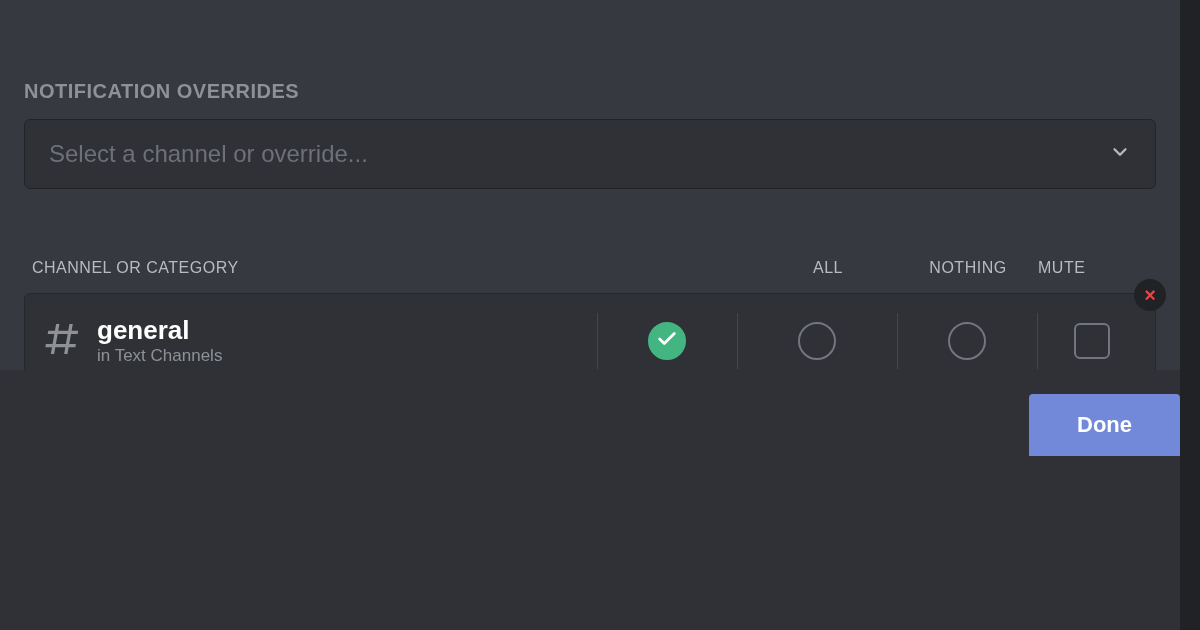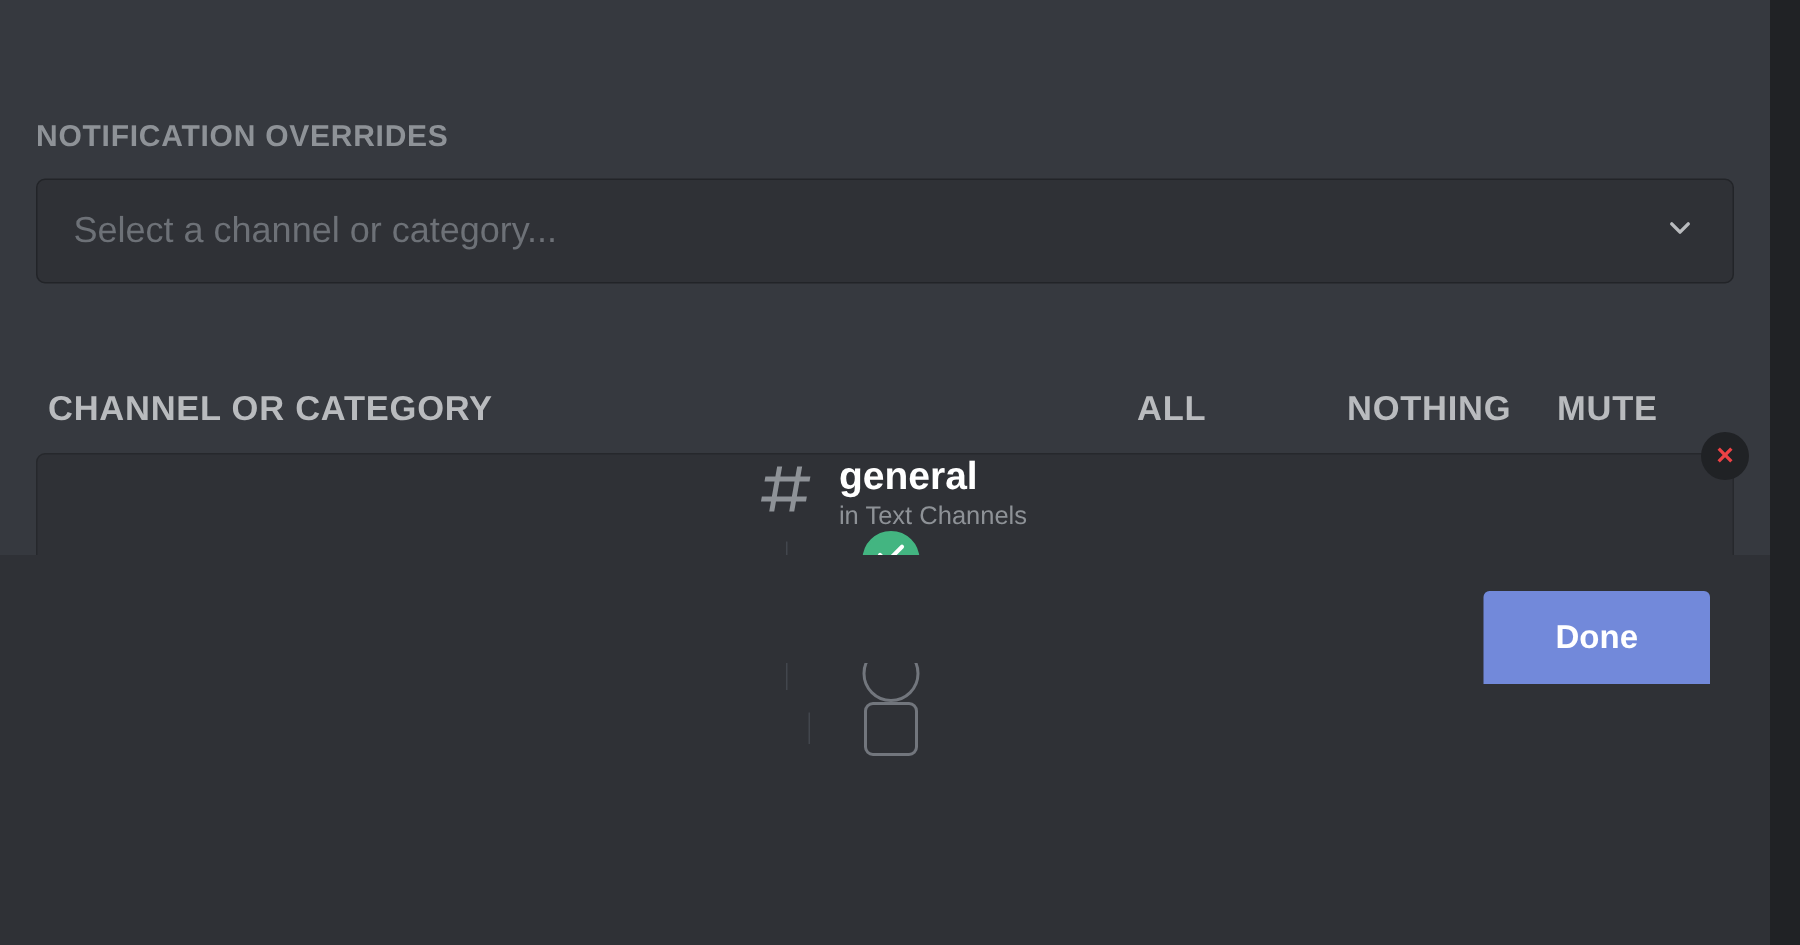--- a/index.html
+++ b/index.html
@@ -59,43 +59,42 @@
   .select .chev {
     color: #b9bbbe;
   }
   .table-header {
     display: flex;
     align-items: center;
     padding: 0 8px;
     margin-bottom: 16px;
   }
   .th {
-    font-size: 23px;
-    font-weight: 700;
+    font-size: 16px;
+    font-weight: 400;
     letter-spacing: 0.5px;
     color: #b9bbbe;
     text-transform: uppercase;
   }
   .th.channel { flex: 1; }
-  .th.col { width: 140px; text-align: left; }
+  .th.col { width: 140px; text-align: center; }
   .th.col.mentions { width: 160px; }
   .th.col.mute { width: 110px; text-align: left; }
 
   .row-wrap {
     position: relative;
   }
   .row {
     display: flex;
     align-items: center;
     background: #2f3136;
     border: 1px solid #26282c;
     border-radius: 6px;
     height: 96px;
     padding: 0 8px 0 16px;
-    flex-direction: column;
   }
   .row .channel-cell {
     flex: 1;
     display: flex;
     align-items: center;
     gap: 16px;
   }
   .hash {
     color: #8e9297;
   }
@@ -178,21 +177,20 @@
   .footer {
     position: absolute;
     left: 0;
     right: 0;
     bottom: 0;
     height: 72px;
     background: #2f3136;
     display: flex;
     justify-content: flex-end;
     align-items: flex-start;
-    padding-right: 40px;
     padding-top: 10px;
   }
   .done-btn {
     background: #7289da;
     color: #fff;
     border: none;
     border-radius: 4px 4px 0 0;
     font-size: 22px;
     font-weight: 600;
     padding: 18px 48px;
@@ -202,21 +200,21 @@
   }
 </style>
 </head>
 <body>
 
 <div class="modal">
 
   <div class="section-title">NOTIFICATION OVERRIDES</div>
 
   <div class="select">
-    <span class="select-placeholder">Select a channel or category...</span>
+    <span class="select-placeholder">Select a channel or override...</span>
     <span class="chev">
       <svg width="22" height="22" viewBox="0 0 24 24" fill="none" stroke="currentColor" stroke-width="2.5" stroke-linecap="round" stroke-linejoin="round">
           <polyline points="6 9 12 15 18 9"></polyline>
         </svg>
     </span>
   </div>
 
   <div class="table-header">
     <div class="th channel">CHANNEL OR CATEGORY</div>
     <div class="th col">ALL</div>

